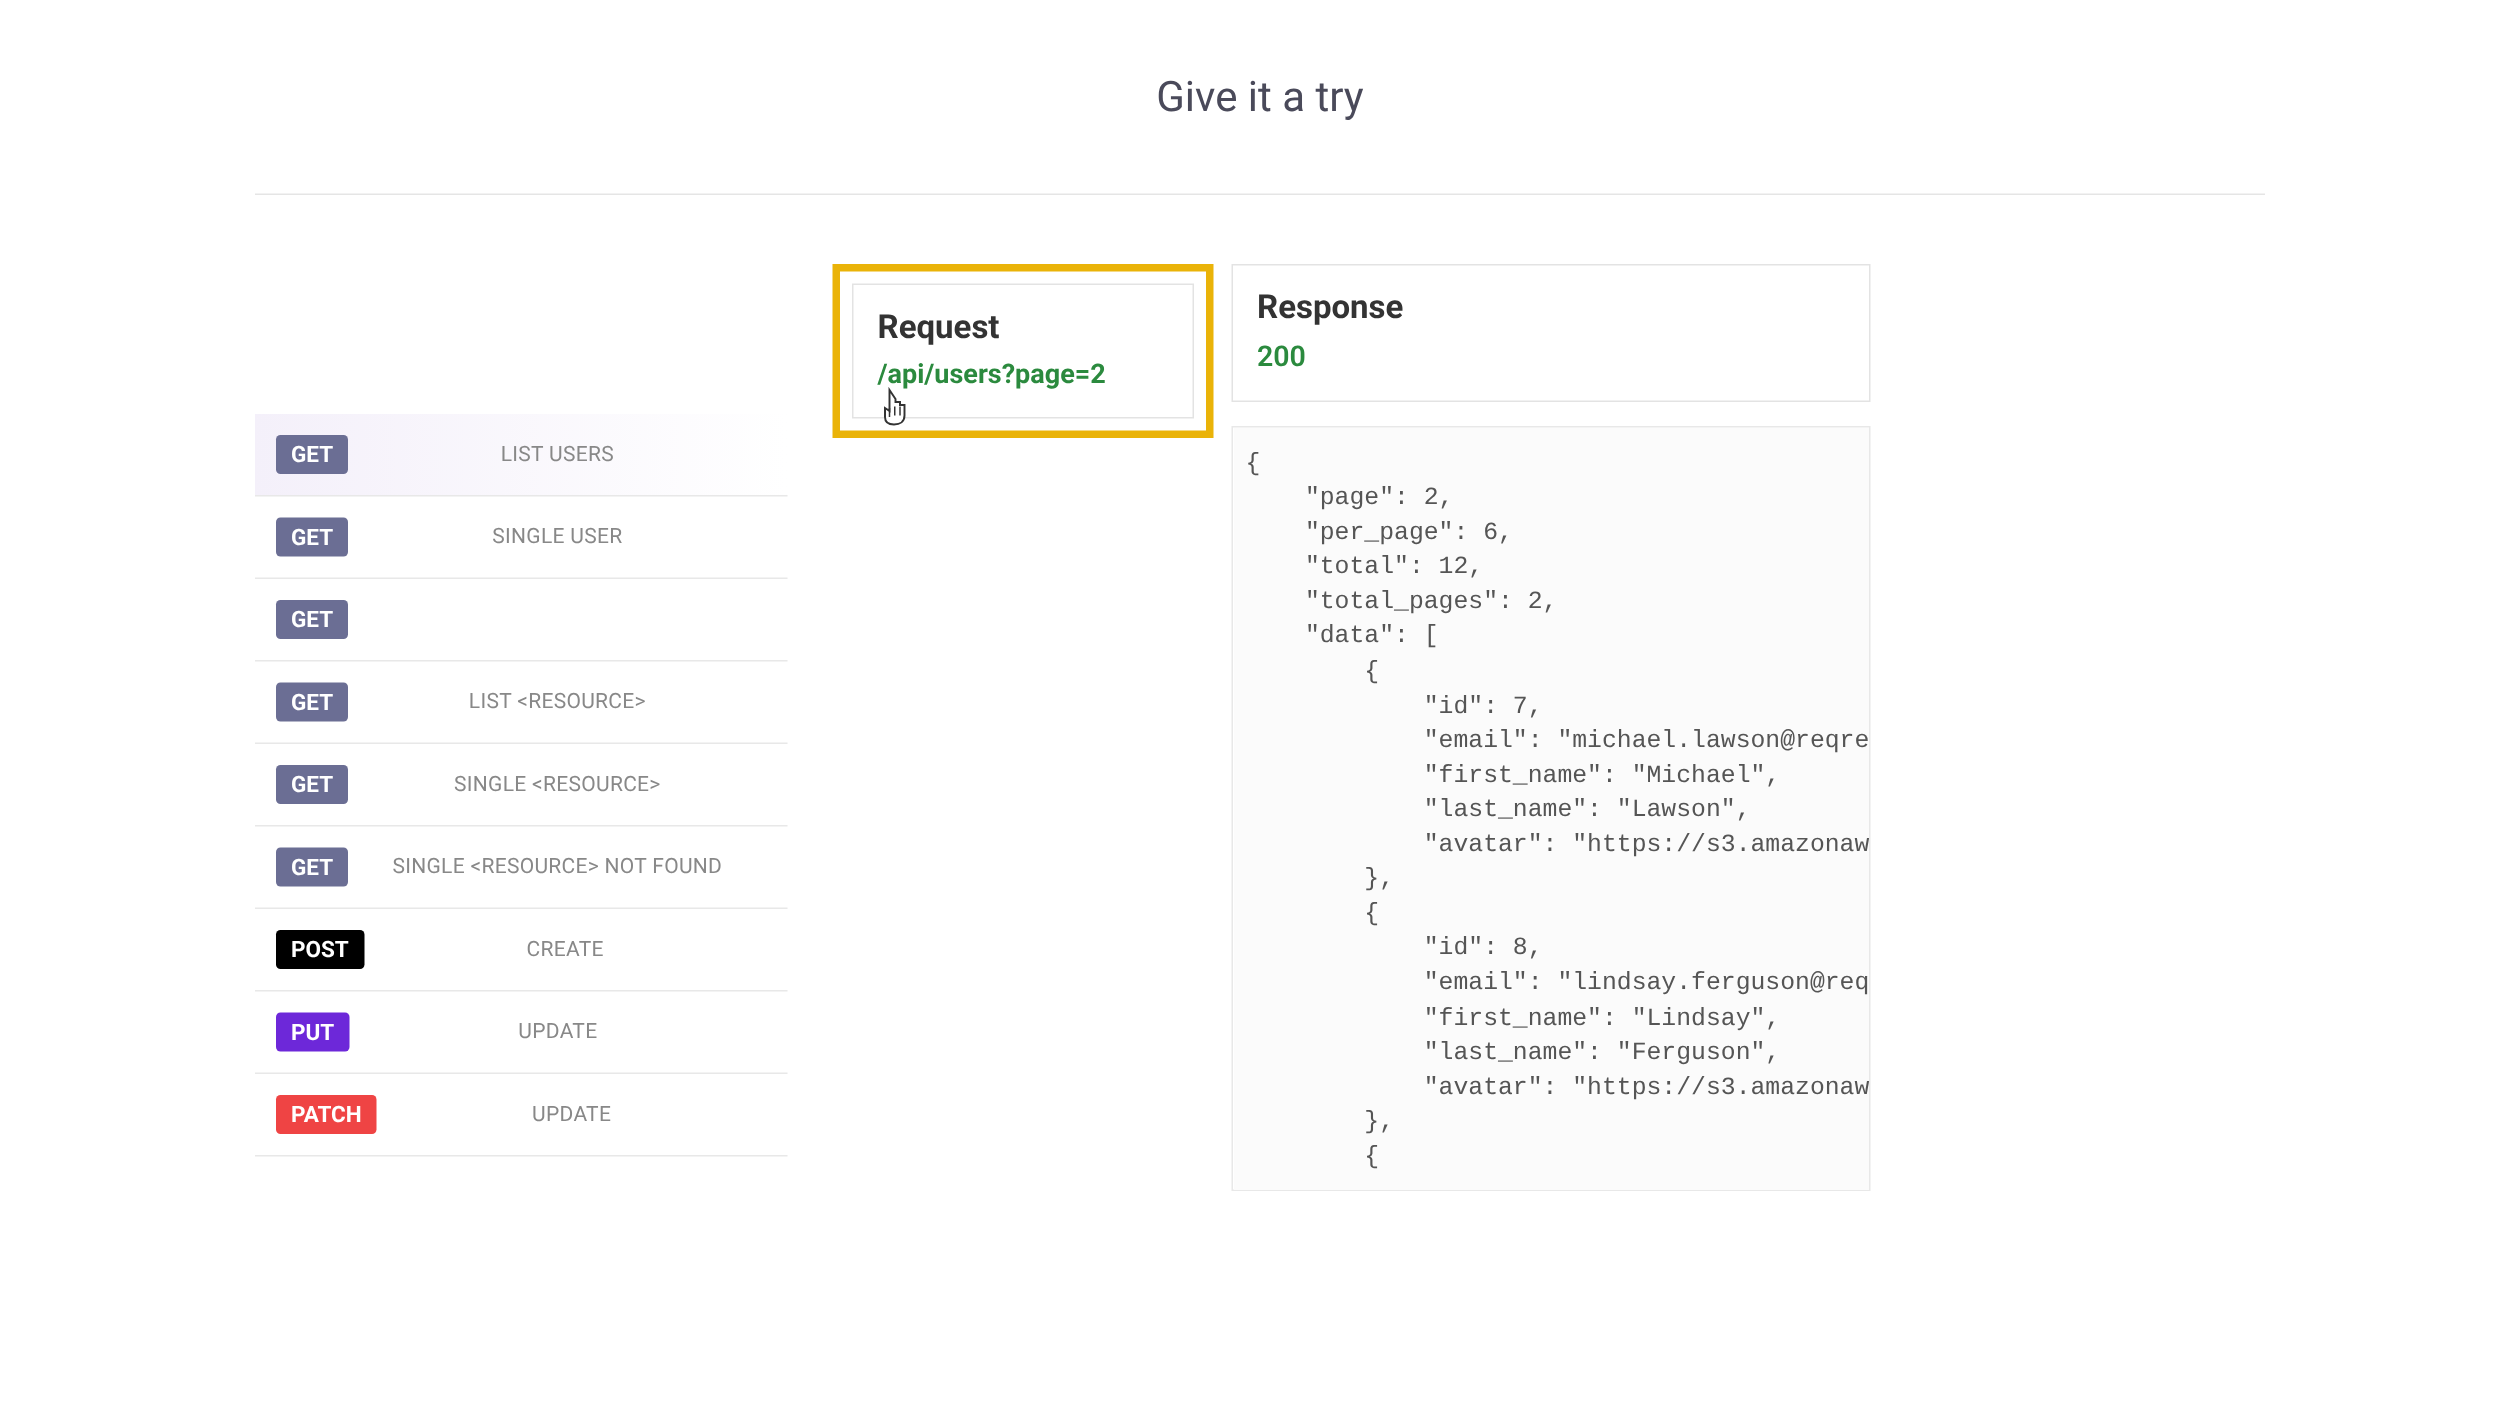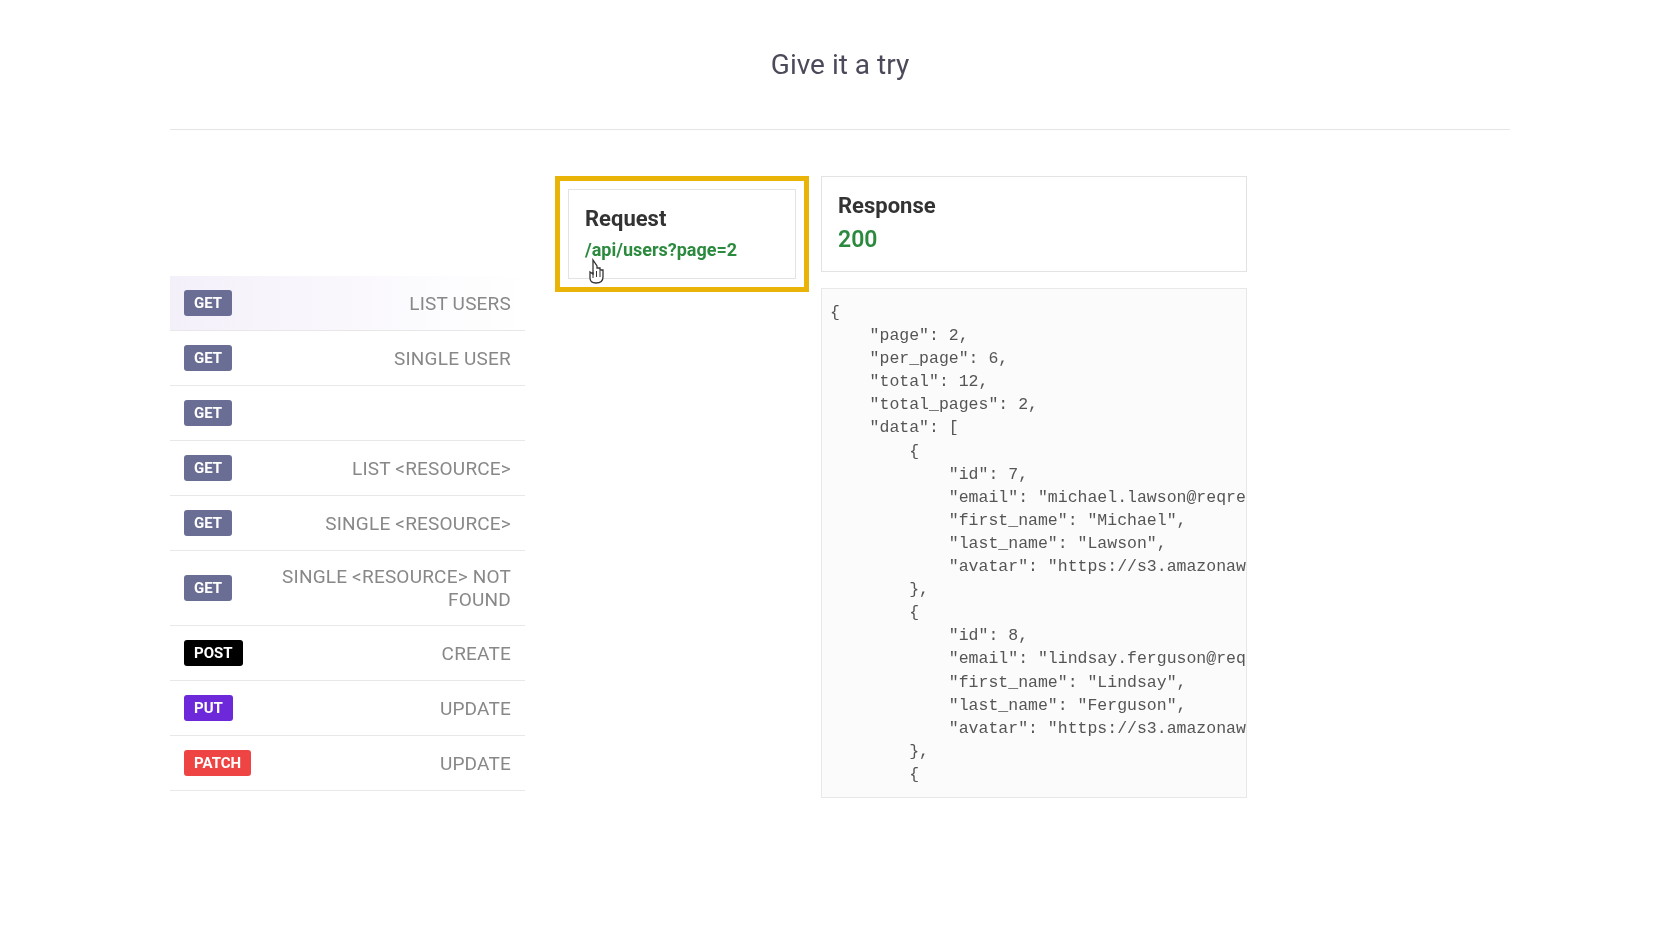--- a/index.html
+++ b/index.html
@@ -53,23 +53,23 @@
       border-radius: 3px;
       background: #6b6e94;
       min-width: 44px;
       text-align: center;
     }
     .method-badge.post { background: #000000; }
     .method-badge.put { background: #6d28d9; }
     .method-badge.patch { background: #ef4444; }
     .endpoint-label {
       flex: 1;
-      text-align: right;
+      text-align: center;
       color: #888;
-      font-size: 19px;
+      font-size: 14px;
       letter-spacing: 0.2px;
     }
     .right {
       flex: 1;
       display: flex;
       gap: 12px;
       align-items: flex-start;
     }
     .request-card {
       border: 5px solid #eab308;
@@ -89,21 +89,21 @@
       margin-bottom: 8px;
     }
     .endpoint-url {
       color: #2b8a3e;
       font-size: 18px;
       font-weight: 700;
       font-family: inherit;
     }
     .status-code {
       color: #2b8a3e;
-      font-size: 23px;
+      font-size: 19px;
       font-weight: 600;
     }
     .response-col {
       width: 426px;
     }
     .response-body {
       border: 1px solid #e8e8e8;
       background: #fbfbfb;
       margin-top: 16px;
       padding: 12px 8px;

